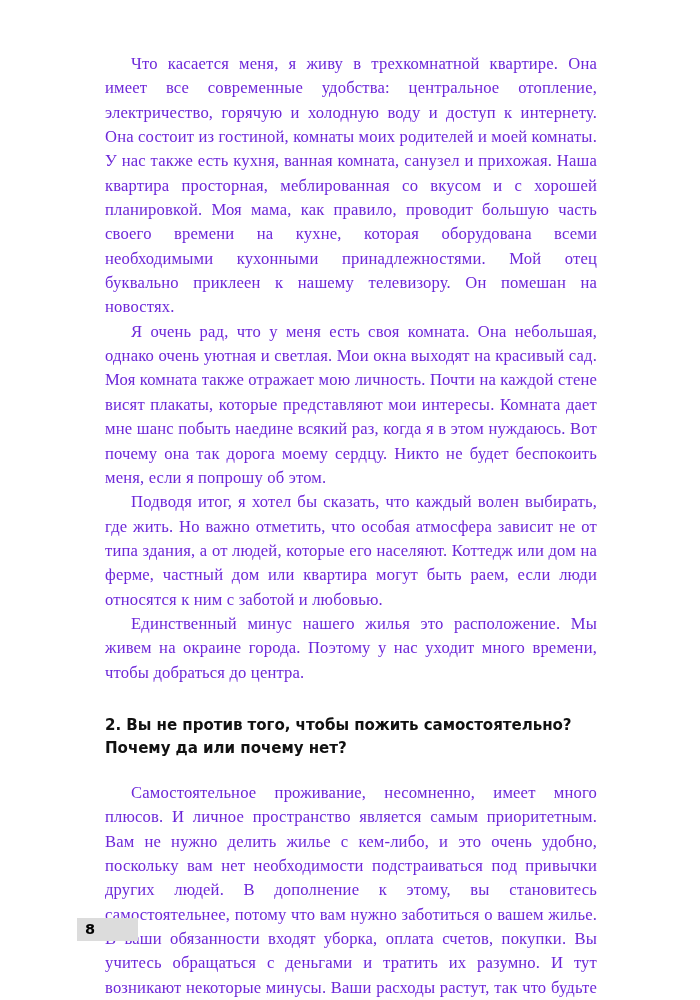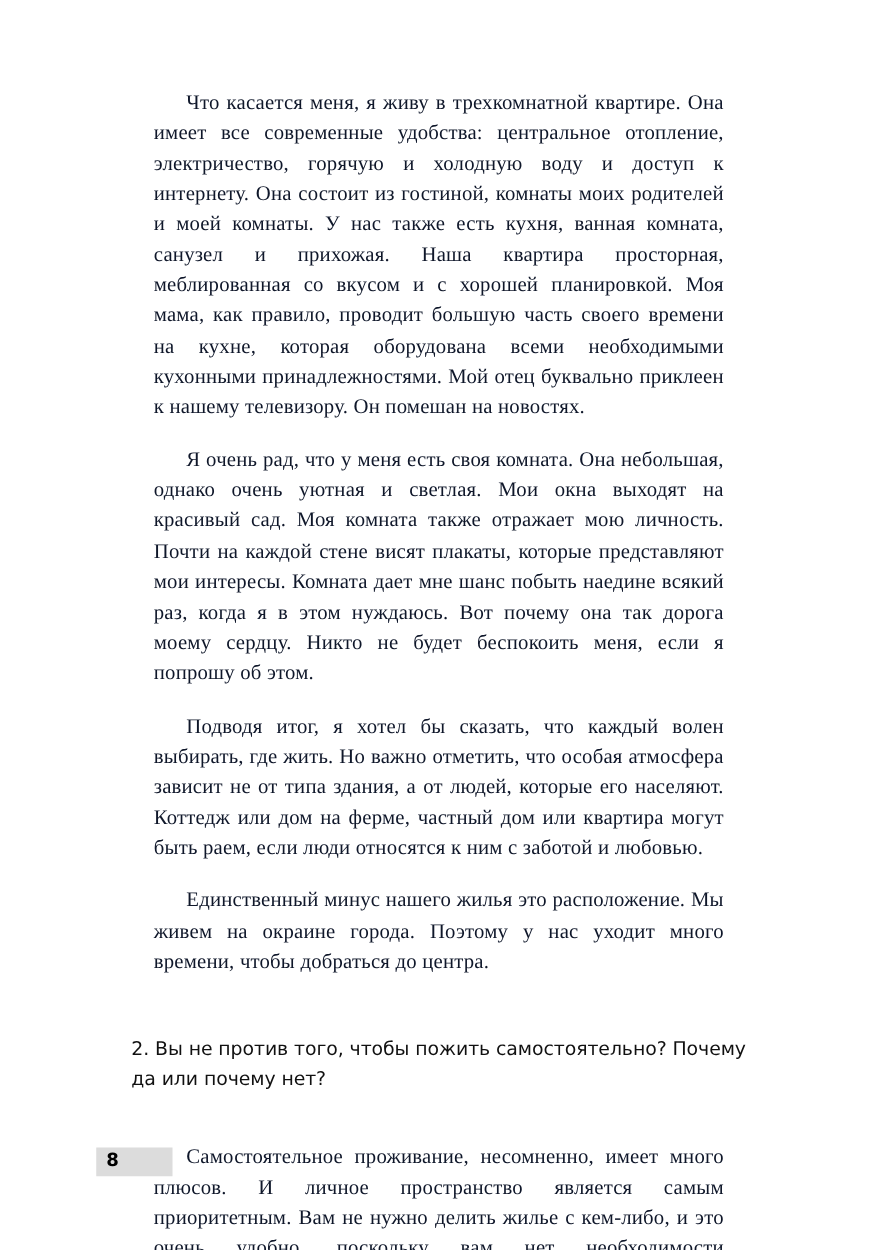--- a/index.html
+++ b/index.html
@@ -26,47 +26,47 @@
   }
 
   .text-block {
     position: absolute;
     left: 105px;
     top: 52px;
     width: 492px;
   }
 
   p.body-par {
-    margin: 18px;
+    margin: 0;
     text-align: justify;
     text-justify: inter-word;
     font-size: 16.6px;
     line-height: 24.35px;
     text-indent: 26px;
     hyphens: manual;
     -webkit-hyphens: manual;
     letter-spacing: 0.01em;
-    color: #0f172a;
+    color: #6d28d9;
     font-family: Liberation Serif, serif;
   }
 
   p.body-par + p.body-par {
     margin-top: 0;
   }
 
   .gap-before-heading {
     height: 29px;
   }
 
   h2.question-heading {
     margin: 0;
     font-family: "DejaVu Sans", "Liberation Sans", sans-serif;
     font-size: 15.1px;
     line-height: 23.5px;
-    font-weight: normal;
+    font-weight: bold;
     color: #111111;
     text-align: left;
     letter-spacing: -0.004em;
   }
 
   .gap-after-heading {
     height: 20px;
   }
 
   .page-number-box {

